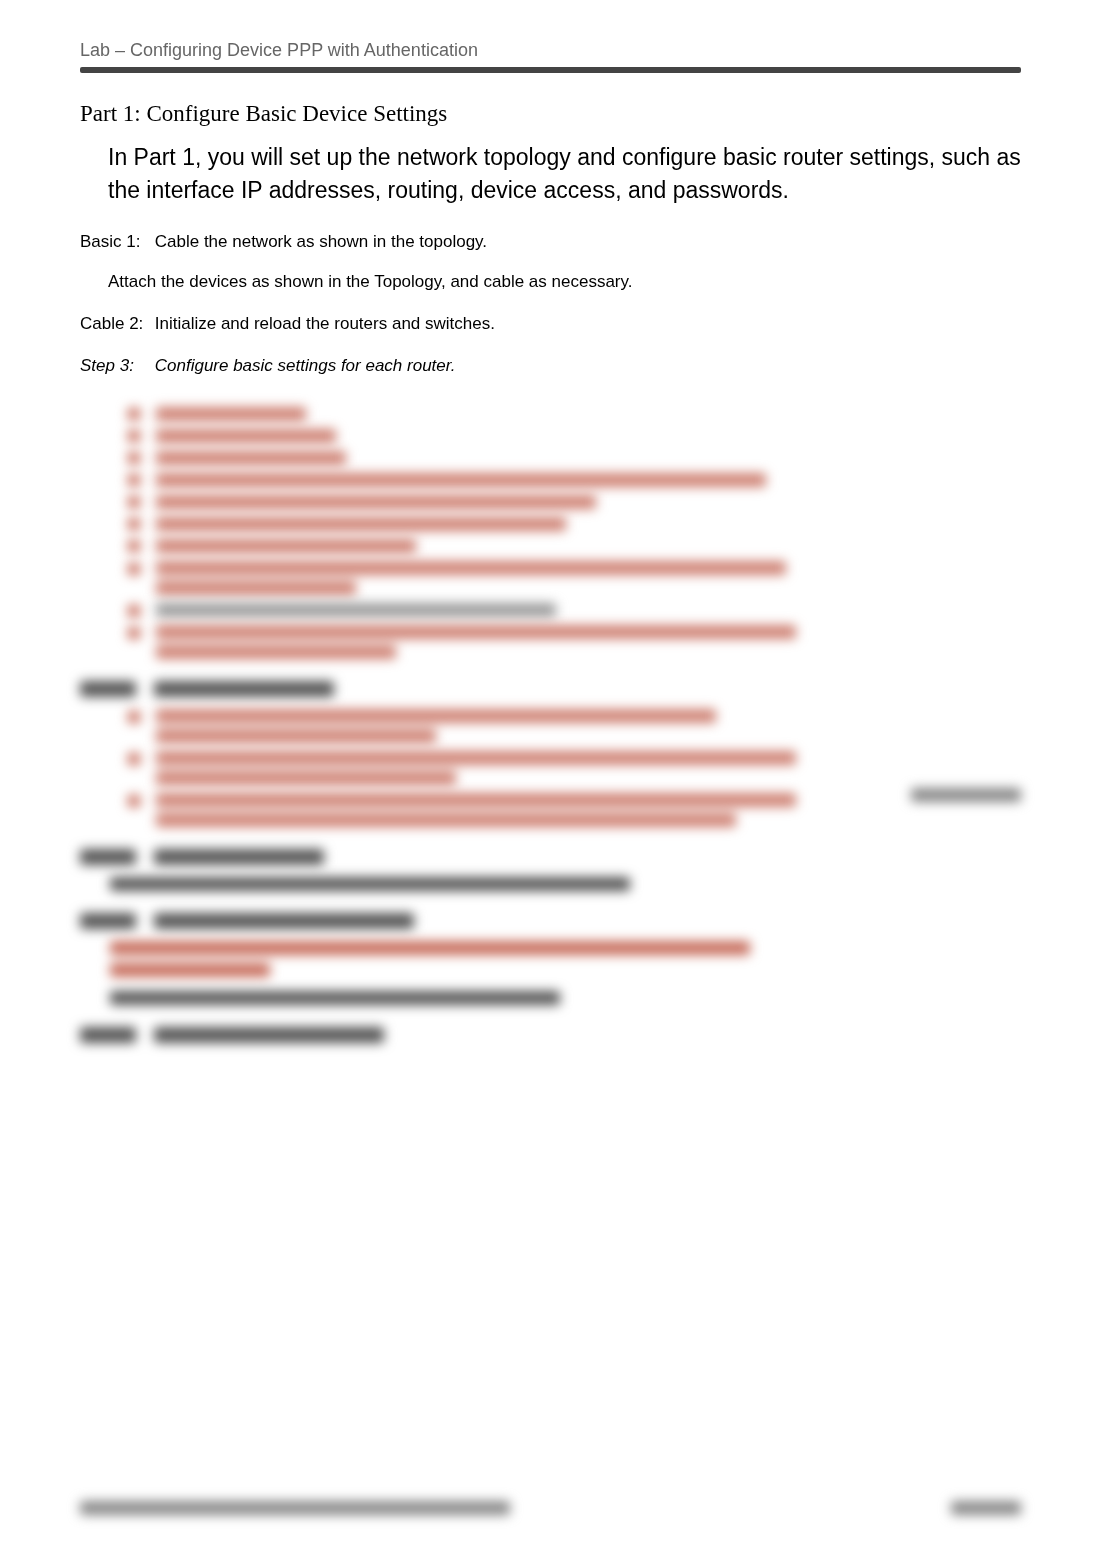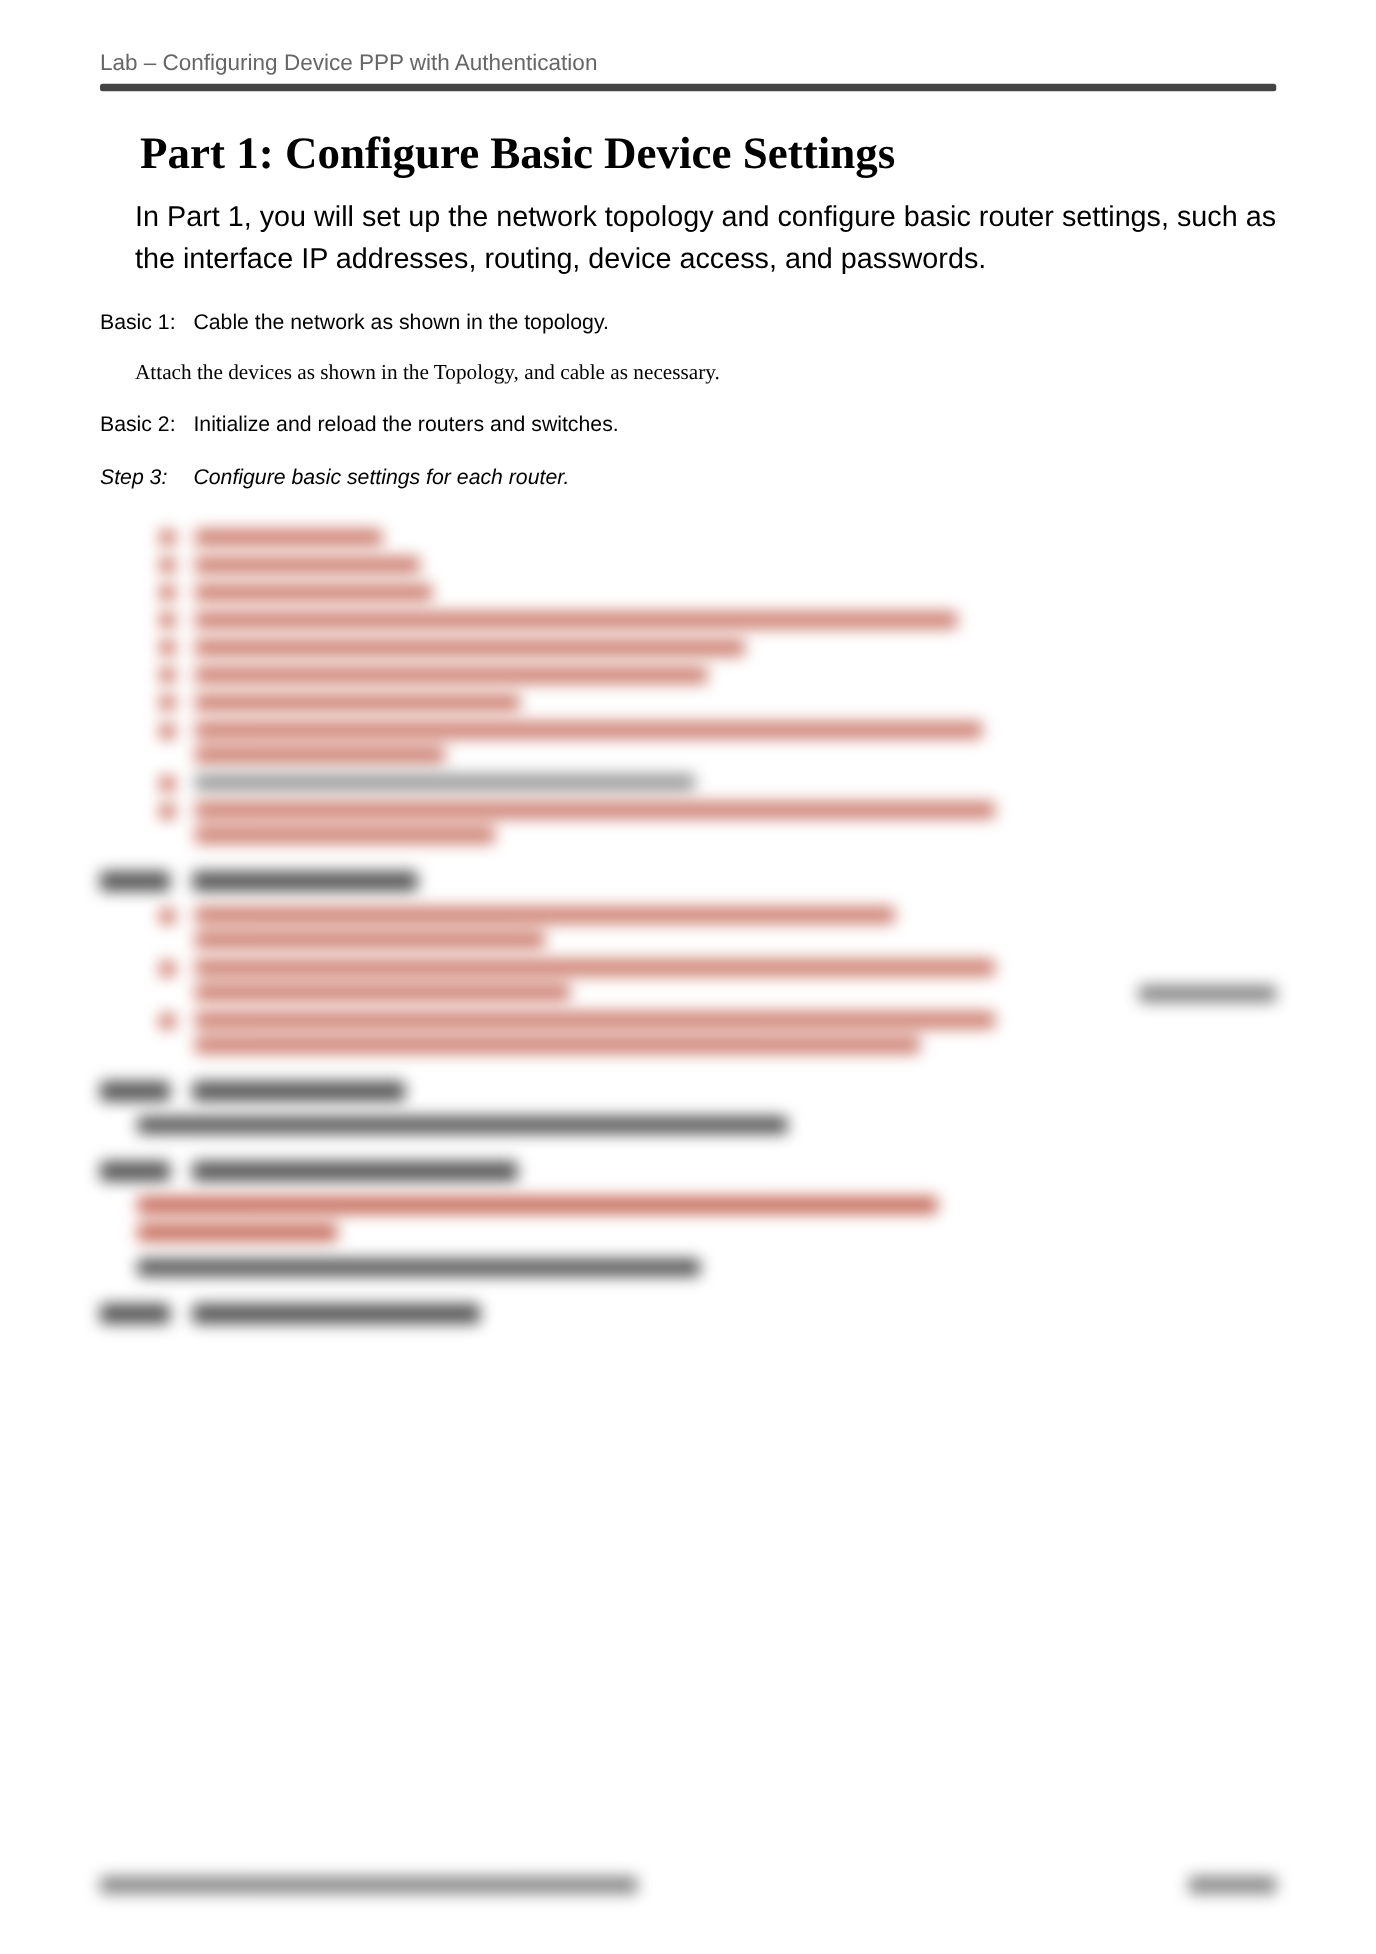--- a/index.html
+++ b/index.html
@@ -1,24 +1,24 @@
 <!DOCTYPE html>
 <html><head>
   <meta charset="utf-8">
   <style>
     * { box-sizing: border-box; margin: 0; padding: 0; }
     html, body { width: 1101px; height: 1563px; background: #ffffff; font-family: Arial, Helvetica, sans-serif; color: #000; }
     .page { position: relative; width: 1101px; height: 1563px; padding: 40px 80px 0 80px; }
     .header-title { font-size: 18px; color: #666; margin-bottom: 6px; }
     .header-rule { height: 6px; background: #444; border-radius: 2px; margin-bottom: 28px; }
-    .part-title { font-family: "Times New Roman", Times, serif; font-size: 36px; font-weight: 700; margin-bottom: 14px; margin-left: 32px; }
+    .part-title { font-family: "Times New Roman", Times, serif; font-size: 23px; font-weight: 400; margin-bottom: 14px; }
     .part-desc { font-family: Arial, sans-serif; font-size: 23px; line-height: 1.45; margin-left: 28px; margin-bottom: 24px; }
     .step-row { font-family: Arial, sans-serif; font-size: 17px; margin-bottom: 10px; }
     .step-label { display: inline-block; width: 70px; }
-    .step-body { font-family: Liberation Serif, serif; font-size: 17px; margin-left: 28px; margin-bottom: 22px; margin-top: 20px; }
+    .step-body { font-family: Liberation Sans, sans-serif; font-size: 17px; margin-left: 28px; margin-bottom: 22px; margin-top: 20px; }
     .blurred-block { margin-top: 4px; margin-left: 20px; }
     .blur-line {
       display: flex; align-items: center; gap: 16px; margin-bottom: 8px;
       filter: blur(6px);
     }
     .blur-marker {
       width: 12px; height: 12px; background: #c66b5a; border-radius: 2px; flex-shrink: 0;
     }
     .blur-bar {
       height: 14px; background: #c66b5a; border-radius: 3px; opacity: 0.85;
@@ -46,21 +46,21 @@
   <h1 class="part-title">Part 1:    Configure Basic Device Settings</h1>
   <p class="part-desc">In Part 1, you will set up the network topology and configure basic router settings, such as the interface IP addresses, routing, device access, and passwords.</p>
 
   <div class="step-row">
     <span class="step-label">Basic 1:</span>
     <span>Cable the network as shown in the topology.</span>
   </div>
   <p class="step-body">Attach the devices as shown in the Topology, and cable as necessary.</p>
 
   <div class="step-row" style="margin-bottom: 22px;">
-    <span class="step-label">Basic 2:</span>
+    <span class="step-label">Cable 2:</span>
     <span>Initialize and reload the routers and switches.</span>
   </div>
 
   <div class="step-row" style="margin-bottom: 31px; font-style: italic;">
     <span class="step-label">Step 3:</span>
     <span>Configure basic settings for each router.</span>
   </div>
 
   <div class="blurred-block" style="margin-left: 48px;">
     <div id="blur-simple-list">

